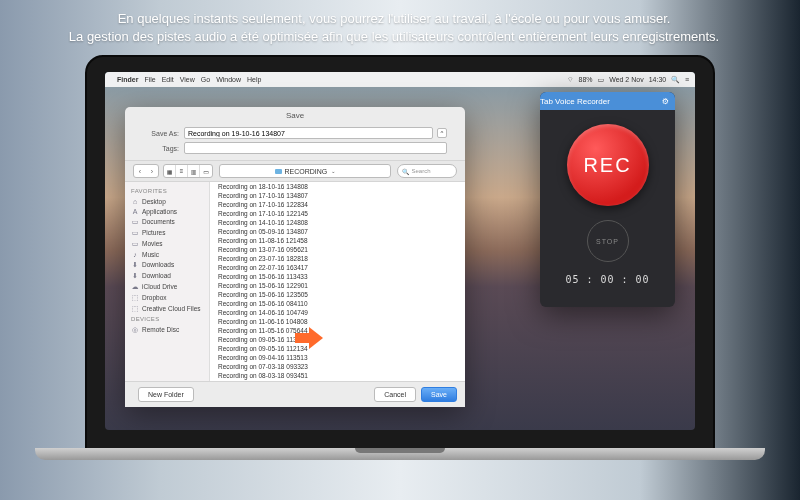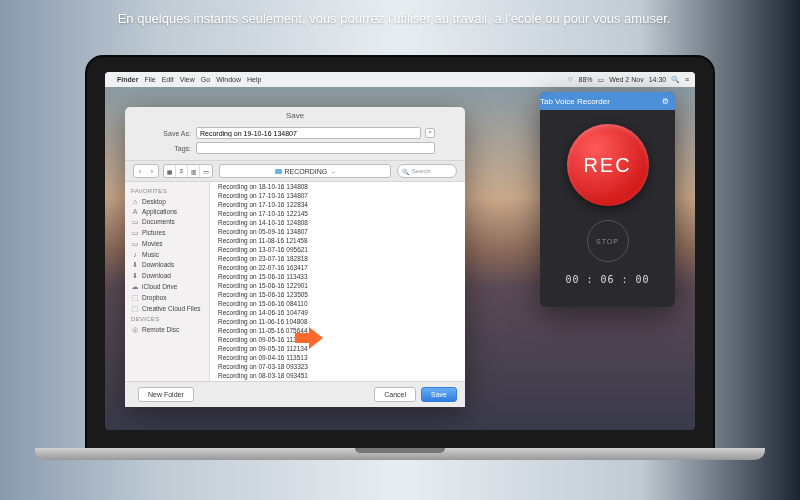--- a/index.html
+++ b/index.html
@@ -11,21 +11,21 @@
 .laptop-base::before{content:"";position:absolute;left:50%;transform:translateX(-50%);top:0;width:90px;height:5px;background:#777;border-radius:0 0 6px 6px}
 .desktop{width:100%;height:100%;position:relative;border-radius:4px;overflow:hidden;background:linear-gradient(180deg,#8299a8 0%,#c9a88a 35%,#8b6a5a 50%,#5a4a55 60%,#3a3a4a 100%)}
 .menubar{height:15px;background:rgba(245,245,245,.95);display:flex;align-items:center;font-size:7px;color:#333;padding:0 6px}
 .menubar .apple{font-size:9px;margin-right:6px}
 .menubar .app{font-weight:600;margin-right:6px}
 .menubar .mi{margin-right:6px}
 .menubar .spacer{flex:1}
 .menubar .ri{margin-left:5px}
 .save-dialog{position:absolute;top:35px;left:20px;width:340px;height:300px;background:#ececec;border-radius:5px;box-shadow:0 8px 30px rgba(0,0,0,.4);font-size:7px;color:#333;display:flex;flex-direction:column}
 .sd-title{text-align:center;font-size:8px;padding:4px 0;color:#555}
-.sd-fields{padding:3px 30px}
+.sd-fields{padding:3px 18px}
 .sd-row{display:flex;align-items:center;margin-bottom:3px}
 .sd-row label{width:36px;text-align:right;margin-right:5px;color:#555}
 .sd-row input{flex:1;height:12px;border:1px solid #bbb;border-radius:2px;padding:0 3px;font-size:7px;background:#fff}
 .sd-row .chev{margin-left:4px;width:10px;height:10px;border:1px solid #bbb;border-radius:2px;display:flex;align-items:center;justify-content:center;background:#fff;font-size:6px}
 .sd-toolbar{display:flex;align-items:center;padding:3px 8px;border-top:1px solid #d5d5d5;border-bottom:1px solid #d5d5d5;background:#e8e8e8}
 .sd-nav{display:flex;border:1px solid #bbb;border-radius:3px;overflow:hidden;margin-right:4px;background:#fff}
 .sd-nav span{width:12px;height:12px;display:flex;align-items:center;justify-content:center;font-size:7px;color:#666}
 .sd-view{display:flex;border:1px solid #bbb;border-radius:3px;background:#fff;margin-right:6px}
 .sd-view span{width:12px;height:12px;display:flex;align-items:center;justify-content:center;font-size:6px;border-right:1px solid #ddd}
 .sd-view span:last-child{border:none}
@@ -51,20 +51,21 @@
 .rec-title .gear{position:absolute;right:6px;color:#fff;font-size:8px}
 .rec-btn{width:82px;height:82px;border-radius:50%;background:radial-gradient(circle at 35% 30%,#ff5a5a,#d41c1c 70%);margin-top:14px;display:flex;align-items:center;justify-content:center;color:#fff;font-size:20px;font-weight:400;letter-spacing:2px;box-shadow:0 3px 10px rgba(0,0,0,.5),inset 0 2px 4px rgba(255,255,255,.25)}
 .stop-btn{width:42px;height:42px;border-radius:50%;border:1px solid #555;margin-top:14px;display:flex;align-items:center;justify-content:center;color:#888;font-size:7px;letter-spacing:1px}
 .timer{color:#ddd;font-size:10px;margin-top:12px;letter-spacing:1px;font-family:monospace}
 </style>
 </head>
 <body>
 
 <div class="hero-text">
   <div>En quelques instants seulement, vous pourrez l'utiliser au travail, à l'école ou pour vous amuser.</div>
+  <div>La gestion des pistes audio a été optimisée afin que les utilisateurs contrôlent entièrement leurs enregistrements.</div>
 </div>
 
 <div class="laptop">
   <div class="laptop-screen">
     <div class="desktop">
 
       <div class="menubar">
         <span class="apple"></span>
         <span class="app">Finder</span>
         <span class="mi">File</span>
@@ -214,19 +215,19 @@
         </div>
       </div>
 
       <div class="recorder">
         <div class="rec-title">
           <span>Tab Voice Recorder</span>
           <span class="gear">⚙</span>
         </div>
         <div class="rec-btn">REC</div>
         <div class="stop-btn">STOP</div>
-        <div class="timer">00 : 06 : 00</div>
+        <div class="timer">05 : 00 : 00</div>
       </div>
 
     </div>
   </div>
   <div class="laptop-base"></div>
 </div>
 
 </body></html>

